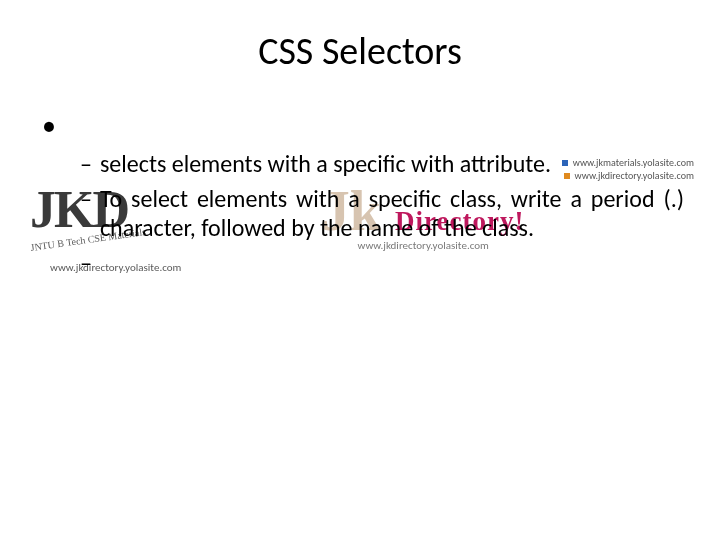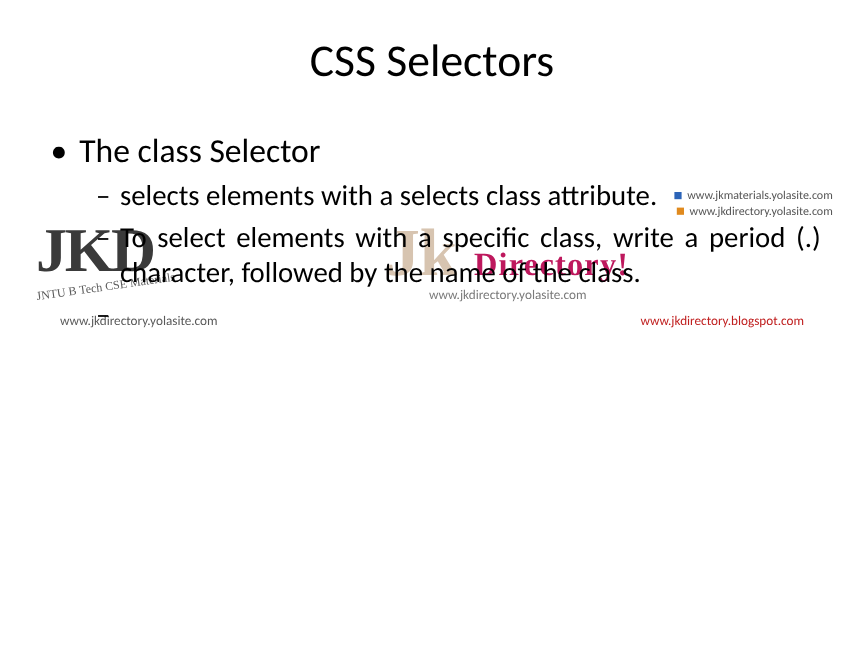--- a/index.html
+++ b/index.html
@@ -50,36 +50,34 @@
           <span class="dot-b"></span>
           <span>www.jkmaterials.yolasite.com</span>
         </div>
       <div>
           <span class="dot-o"></span>
           <span>www.jkdirectory.yolasite.com</span>
         </div>
     </div>
     <div class="wm-bottom">
       <span class="u1">www.jkdirectory.yolasite.com</span>
-      <span class="u2">www.jkdirectory.blogspot.com</span>
     </div>
   </div>
 
   <div class="content">
     <h1 class="title">CSS Selectors</h1>
 
     <div class="bullet-1">
       <span class="b">•</span>
-      <span>The class Selector</span>
     </div>
 
     <div class="sub-list">
       <div class="bullet-2">
         <span class="d">–</span>
-        <span class="justify">selects elements with a selects class attribute.</span>
+        <span class="justify">selects elements with a specific with attribute.</span>
       </div>
       <div class="bullet-2">
         <span class="d">–</span>
         <span class="justify">To select elements with a specific class, write a period (.) character, followed by the name of the class.</span>
       </div>
       <div class="bullet-2">
         <span class="d">–</span>
       </div>
     </div>
   </div>

